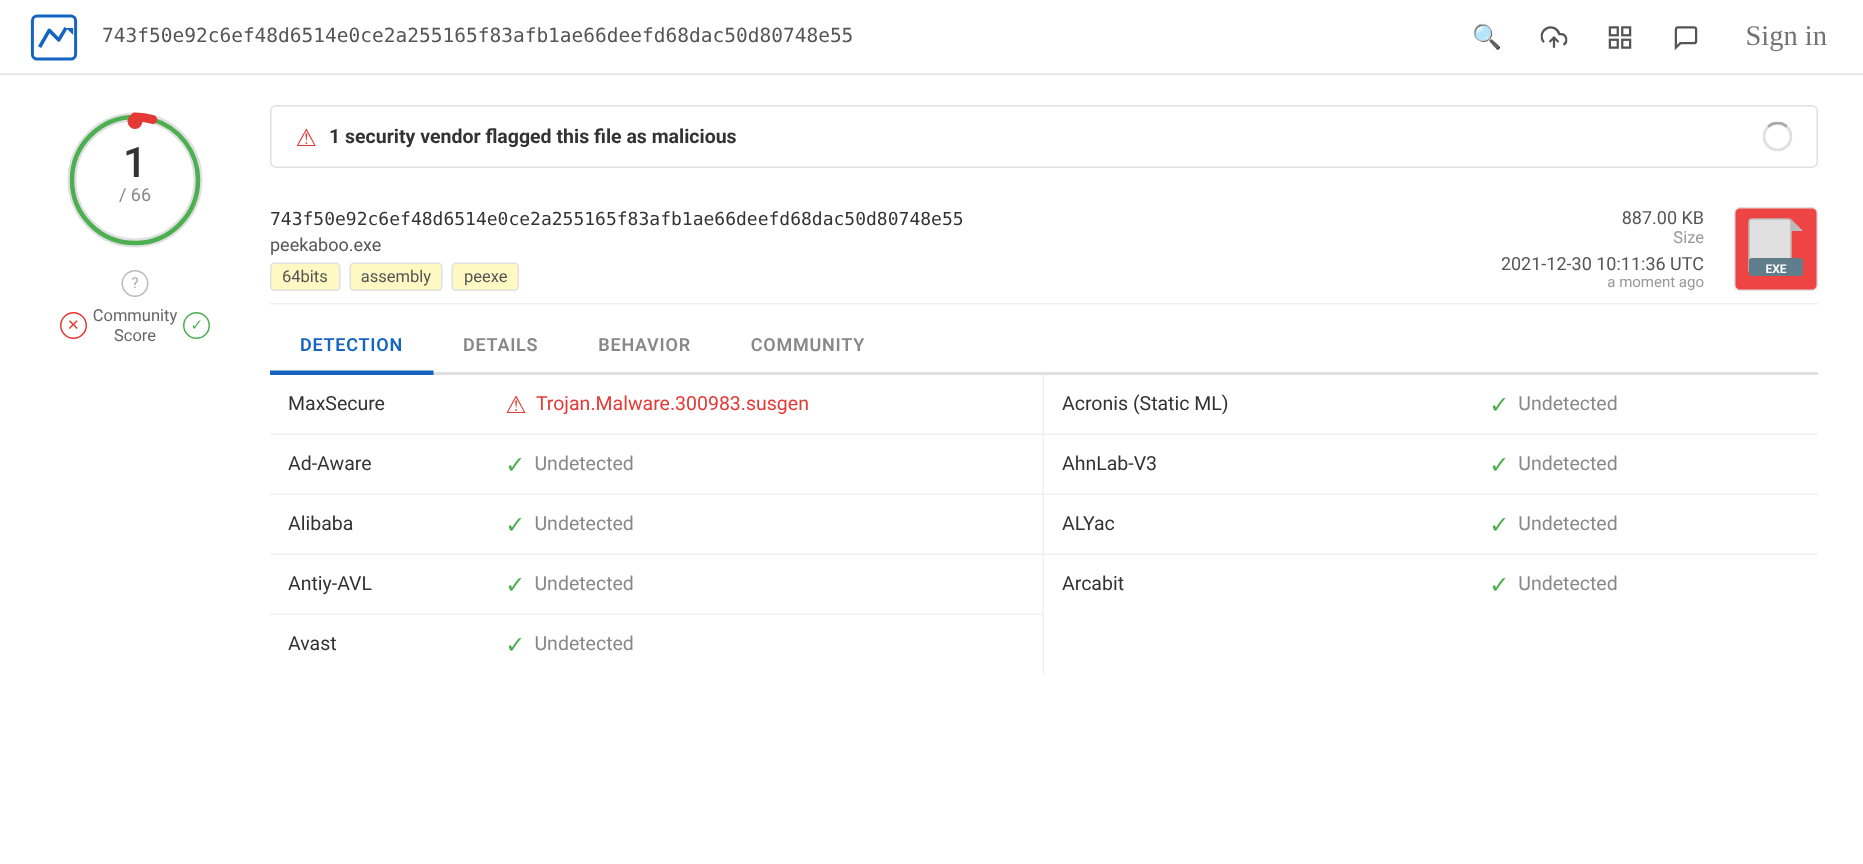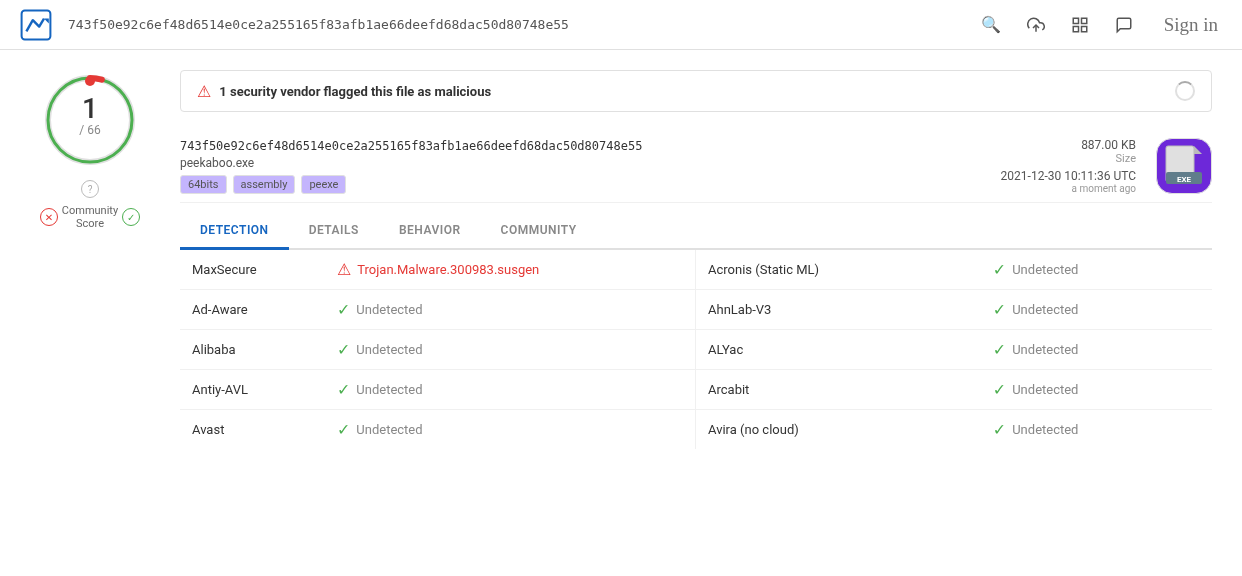--- a/index.html
+++ b/index.html
@@ -195,38 +195,38 @@
       gap: 20px;
       padding: 10px 0 8px 0;
       border-bottom: 1px solid #f0f0f0;
       margin-bottom: 10px;
     }
     .file-info-main { flex: 1; }
     .file-hash { font-family: monospace; font-size: 12px; color: #333; }
     .file-name { font-size: 12px; color: #555; margin-top: 3px; }
     .file-tags { display: flex; gap: 6px; margin-top: 5px; }
     .tag {
-      background: #c4b5fd;
+      background: #fef9c3;
       border: 1px solid #e0e0e0;
       border-radius: 3px;
       padding: 2px 7px;
       font-size: 11px;
       color: #555;
     }
     .file-meta { text-align: right; }
     .file-size { font-size: 12px; color: #555; }
     .file-size-label { font-size: 11px; color: #999; }
     .file-date { font-size: 12px; color: #555; margin-top: 4px; }
     .file-ago { font-size: 10px; color: #999; }
     .file-icon-box {
       width: 56px; height: 56px;
       border: 1px solid #e0e0e0;
-      border-radius: 16px;
+      border-radius: 4px;
       display: flex; align-items: center; justify-content: center;
-      background: #6d28d9;
+      background: #ef4444;
       flex-shrink: 0;
     }
 
     
     .tabs {
       display: flex;
       gap: 0;
       border-bottom: 2px solid #e0e0e0;
       margin-bottom: 0;
     }
@@ -473,29 +473,20 @@
           <tr>
             <td class="vendor-name">Arcabit</td>
             <td>
               <div class="result-cell">
                 <span class="icon-undetected">✓</span>
                 <span class="undetected-text">Undetected</span>
               </div>
             </td>
           </tr>
 
-          <tr>
-            <td class="vendor-name">Avira (no cloud)</td>
-            <td>
-              <div class="result-cell">
-                <span class="icon-undetected">✓</span>
-                <span class="undetected-text">Undetected</span>
-              </div>
-            </td>
-          </tr>
         </tbody>
           </table>
       </div>
 
     </div>
 
   </div>
 </div>
 
 </body></html>

